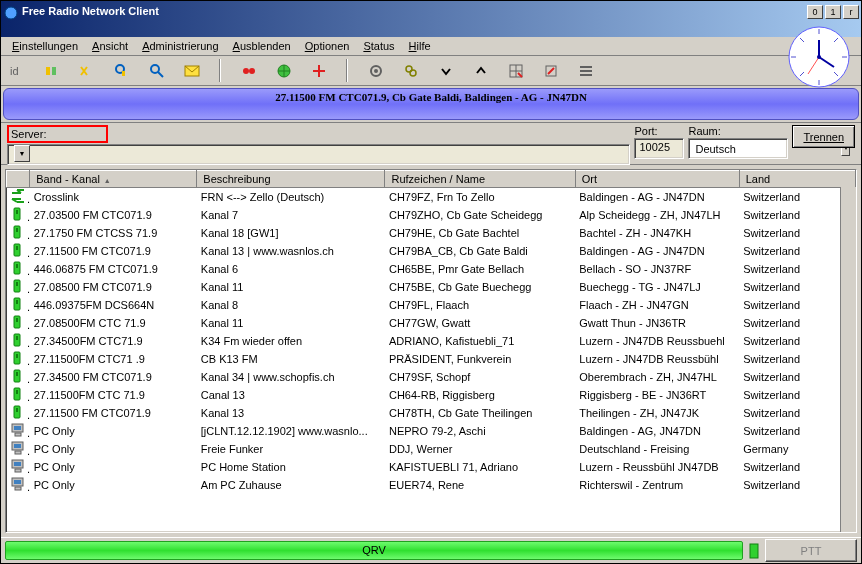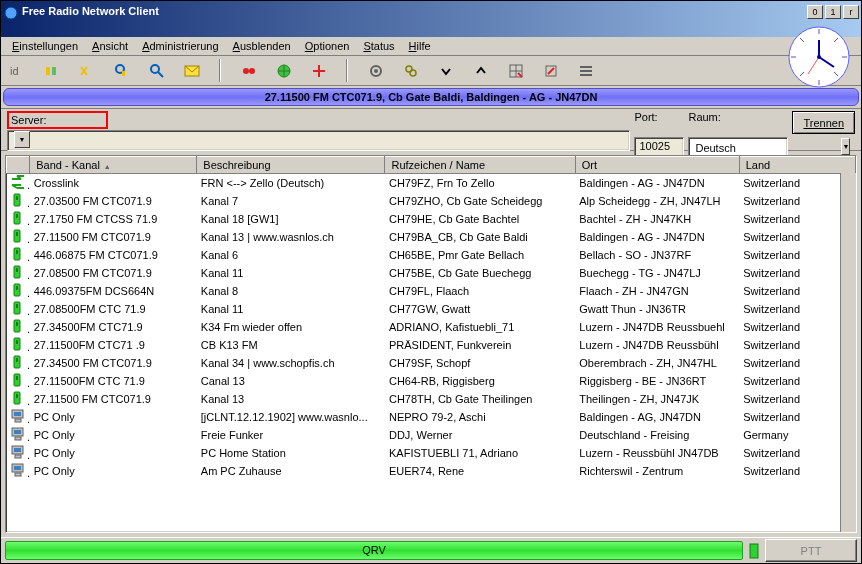--- a/index.html
+++ b/index.html
@@ -10,23 +10,23 @@
 .titlebar .title { flex: 1; color: #fff; font-weight: bold; }
 .winbtn { width: 16px; height: 14px; border: 1px solid #fff; border-right-color:#404040; border-bottom-color:#404040; background: #d4d0c8; margin-left: 2px; display:flex; align-items:center; justify-content:center; font-size:9px; font-family: Marlett, sans-serif; }
 .menubar { height: 19px; display: flex; align-items: center; padding: 4px 4px; gap: 0; border-bottom: 1px solid #808080; }
 .menu-item { padding: 2px 7px; cursor: default; }
 .menu-item:first-letter { text-decoration: underline; }
 .toolbar-row { display:flex; align-items:center; }
 .toolbar { height: 30px; display: flex; align-items: center; padding: 2px 4px; gap: 12px; flex:1; border-bottom: 1px solid #808080; }
 .tbtn { width: 23px; height: 23px; border: 1px solid transparent; display:flex; align-items:center; justify-content:center; cursor:default; }
 .sep { width: 6px; height: 23px; border-left:1px solid #808080; border-right:1px solid #fff; margin:0 4px; width:2px; }
 .banner-row { padding: 2px; border-bottom:1px solid #808080; }
-.banner { height: 18px; background: linear-gradient(180deg,#9a9afb,#7070f8,#9a9afb); border:1px solid #5050c0; border-radius:6px; text-align:center; line-height:16px; font-weight:bold; color:#000; }
+.banner { height: 32px; background: linear-gradient(180deg,#9a9afb,#7070f8,#9a9afb); border:1px solid #5050c0; border-radius:6px; text-align:center; line-height:16px; font-weight:bold; color:#000;font-family:Liberation Serif, serif; }
 .conn-row { display:flex; align-items:flex-start; padding: 2px 6px; gap: 4px; border-bottom:1px solid #808080; height:42px;}
-.conn-row label { display:block; padding-bottom:14px;}
+.conn-row label { display:block; padding-bottom:1px;}
 .server-wrap { flex:1; }
 .server-label-box { border:2px solid #ff0000; display:inline-block; padding:1px 60px 1px 2px; margin-bottom:1px;}
 .inset { background:#fff; border:1px solid #808080; border-right-color:#fff; border-bottom-color:#fff; box-shadow: inset 1px 1px 0 #404040, inset -1px -1px 0 #d4d0c8; height:21px; padding:2px 4px; }
 .ro { background:#ece9d8; }
 .combo { display:flex; }
 .combo input { flex:1; border:0; outline:0; background:transparent; }
 .combo .cbtn { width:16px; height:17px; margin:-2px -4px -2px 2px; border:1px solid #fff; border-right-color:#404040; border-bottom-color:#404040; background:#d4d0c8; display:flex; align-items:center; justify-content:center; font-size:7px;}
 .btn3d { border:1px solid #fff; border-right-color:#404040; border-bottom-color:#404040; background:#d4d0c8; box-shadow: inset -1px -1px 0 #808080; padding:3px 10px; height:23px; }
 .btn3d.def { border:1px solid #000; box-shadow: inset 1px 1px 0 #fff, inset -1px -1px 0 #808080; }
 .list-wrap { flex:1; margin: 4px; border:1px solid #808080; border-right-color:#fff; border-bottom-color:#fff; box-shadow: inset 1px 1px 0 #404040, inset -1px -1px 0 #d4d0c8; background:#fff; overflow:hidden; position:relative;}

